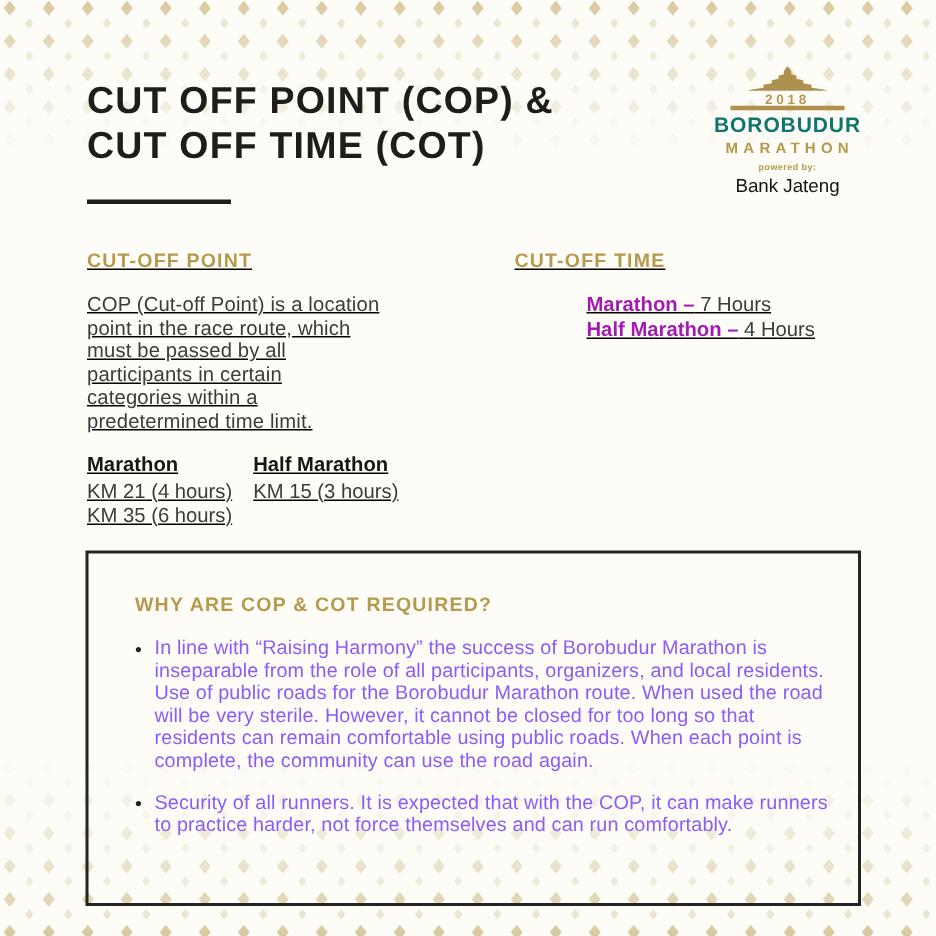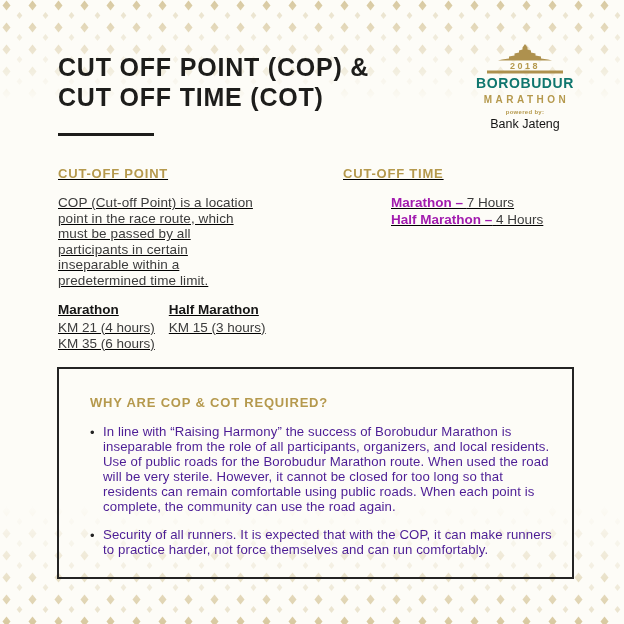--- a/index.html
+++ b/index.html
@@ -33,27 +33,27 @@
   .col-cop .body{width:196px;}
   .col-cot .body{width:176px;}
   .groups{display:flex;gap:14px;margin-top:13px;}
   .group-label{font-size:13.5px;font-weight:800;color:#161616;margin-bottom:3px;}
   .group-line{font-size:13.5px;color:#3c3c3c;line-height:16px;}
   .limits{margin-top:14px;}
   .limit-row{font-size:13.5px;line-height:16.8px;color:#3c3c3c;}
   .limit-label{font-weight:800;color:#a21caf;margin-left:48px;}
 
   
-  .why-box{left:57px;top:367px;width:517px;height:212px;box-sizing:border-box;
+  .why-box{left:57px;top:367px;width:517px;height:237px;box-sizing:border-box;
            border:2px solid #242424;background:transparent;padding:26px 18px 0 31px;}
   .why-box h3{margin:0 0 15px 0;font-size:13px;font-weight:800;letter-spacing:0.8px;color:#b5994d;}
   .why-list{list-style:none;margin:0;padding:0;}
   .why-list li{display:flex;margin-bottom:14px;}
   .dot{width:13px;flex:0 0 13px;font-size:13px;line-height:15px;color:#222;}
-  .bullet-text{flex:1;font-size:13.2px;line-height:14.9px;color:#4c1d95;letter-spacing:0.1px;}
+  .bullet-text{flex:1;font-size:13.2px;line-height:14.9px;color:#8b5cf6;letter-spacing:0.1px;}
 </style>
 </head>
 <body>
 
 <div id="page">
 
   <svg id="bg-pattern" width="624" height="624" viewBox="0 0 624 624" xmlns="http://www.w3.org/2000/svg">
     <defs>
       <pattern id="diam" width="26" height="22" patternUnits="userSpaceOnUse">
         <path d="M6.5 0.5 L10.5 5.5 L6.5 10.5 L2.5 5.5 Z" fill="#d8c9a0"></path>
@@ -96,21 +96,21 @@
       <rect x="5" y="26.5" width="76" height="3" fill="#ae914e"></rect>
     </svg>
     <div class="logo-name">BOROBUDUR</div>
     <div class="logo-sub">MARATHON</div>
     <div class="logo-powered">powered by:</div>
     <div class="logo-sponsor">Bank Jateng</div>
   </div>
 
   <div class="layer col col-cop">
     <h3>CUT-OFF POINT</h3>
-    <p class="body">COP (Cut-off Point) is a location point in the race route, which must be passed by all participants in certain inseparable within a predetermined time limit.</p>
+    <p class="body">COP (Cut-off Point) is a location point in the race route, which must be passed by all participants in certain categories within a predetermined time limit.</p>
     <div class="groups">
       <div>
         <div class="group-label">Marathon</div>
         <div class="group-line">KM 21 (4 hours)</div>
         <div class="group-line">KM 35 (6 hours)</div>
       </div>
       <div>
         <div class="group-label">Half Marathon</div>
         <div class="group-line">KM 15 (3 hours)</div>
       </div>

